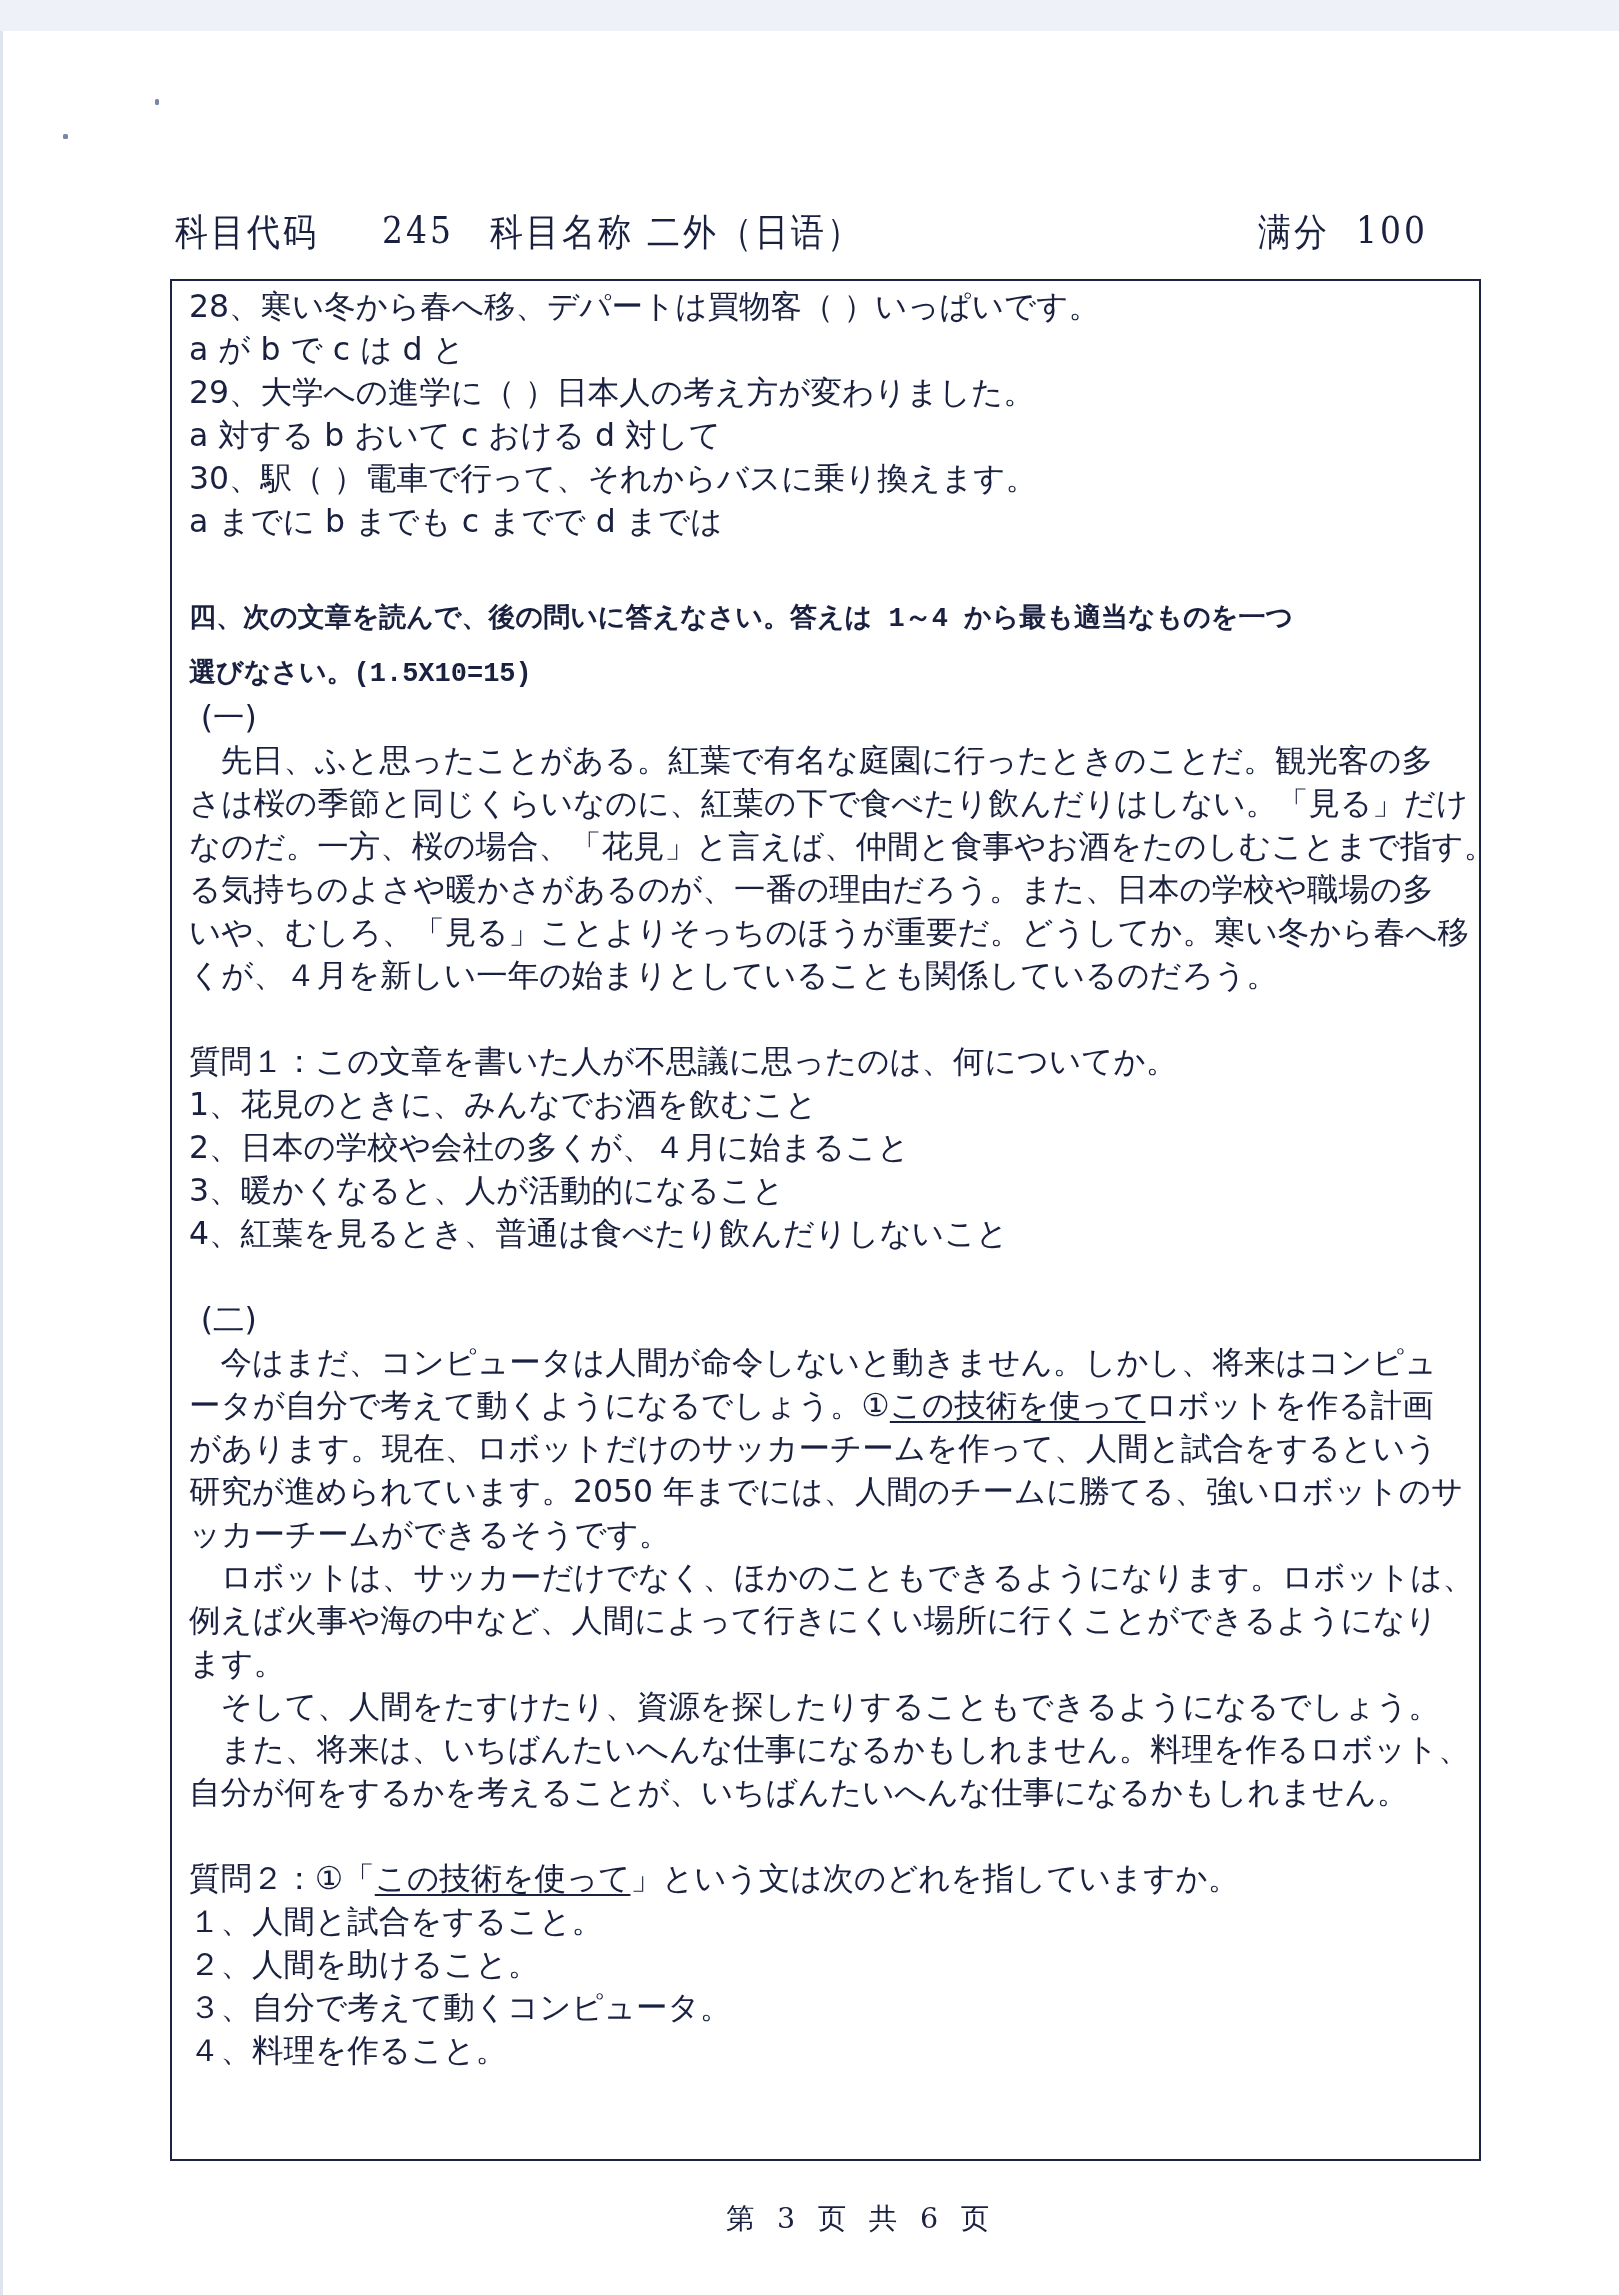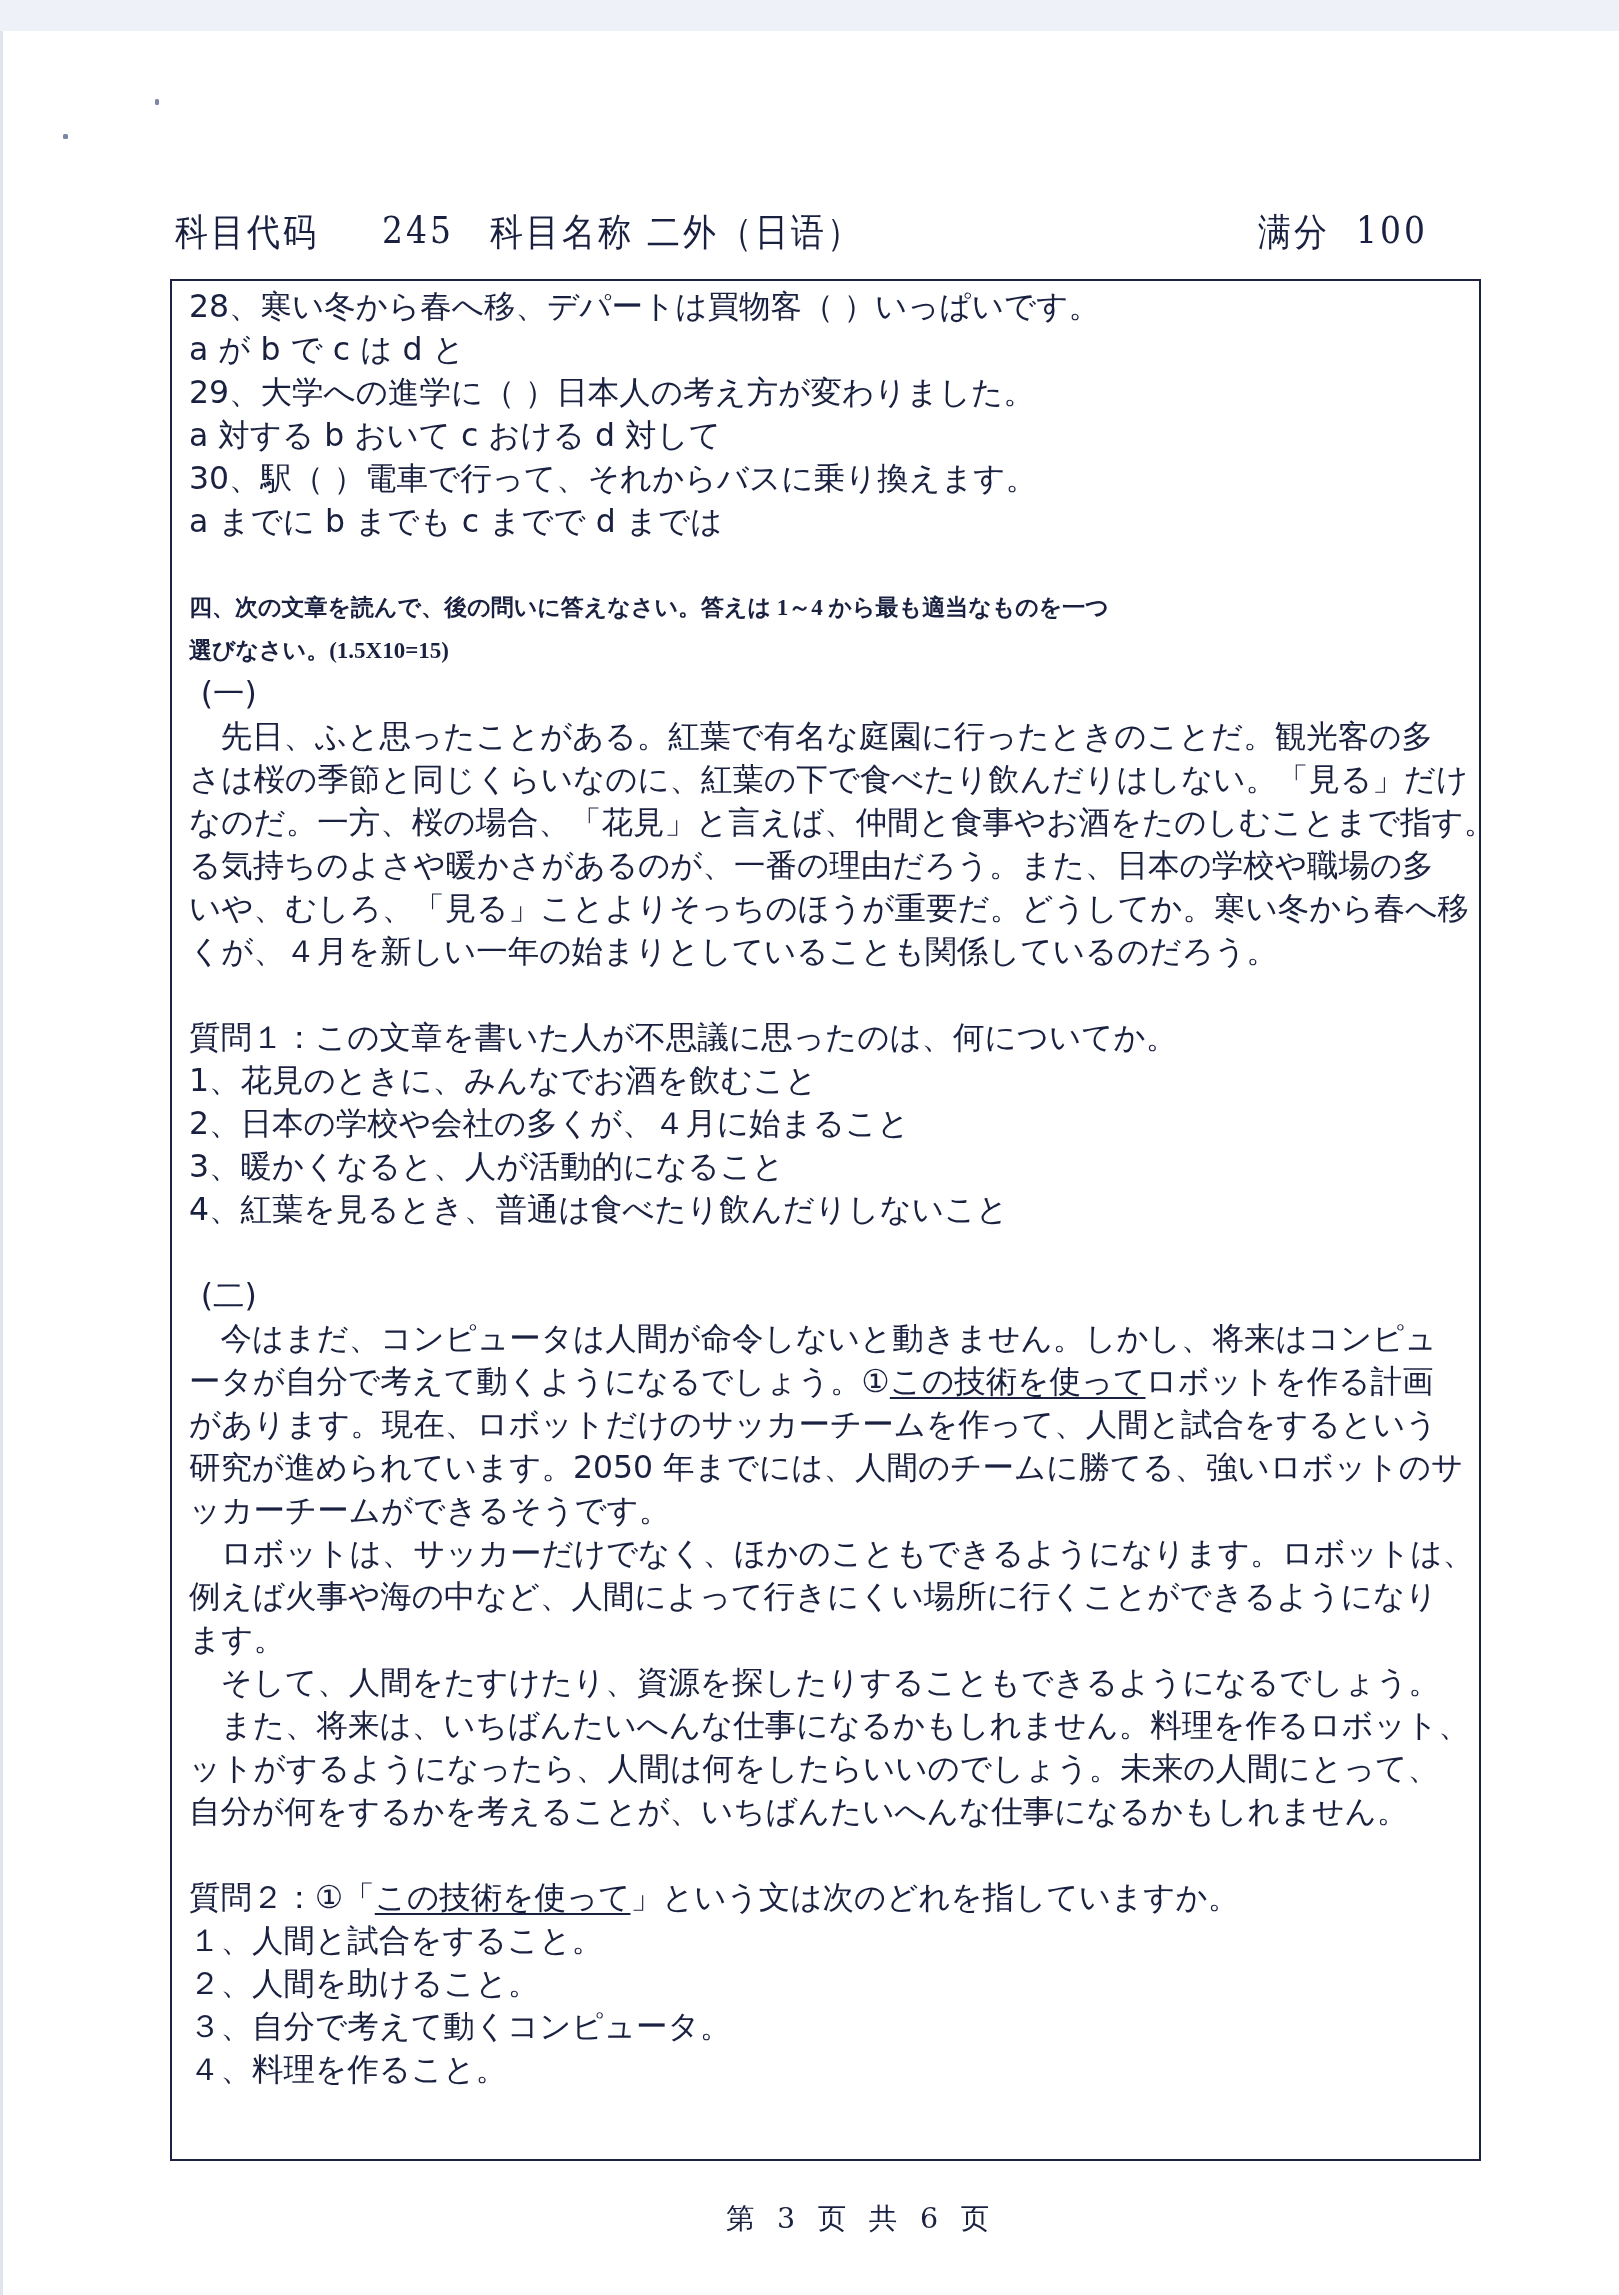--- a/index.html
+++ b/index.html
@@ -43,22 +43,22 @@
     .content {
       position: absolute; left: 189px; top: 285px; width: 1284px;
       font-family: "DejaVu Sans", "Liberation Sans", sans-serif;
       font-size: 31.5px; line-height: 43px;
       color: #1a2140;
     }
     .line { white-space: nowrap; height: 43px; }
     .indent { padding-left: 31.5px; }
     .gap { height: 43px; }
     .section-title {
-      font-family: Liberation Serif, serif;
-      font-weight: bold; font-size: 23px;
+      font-family: Liberation Mono, monospace;
+      font-weight: bold; font-size: 27px; margin-top: 12px;
     }
     .sub-label { padding-left: 11.8px; }
     .ul { text-decoration: underline; text-decoration-thickness: 2px; text-underline-offset: 4.9px; text-align: center; }
 
     .footer {
       position: absolute; top: 2200px; left: 0; width: 1620px; text-align: center;
       font-family: "DejaVu Serif", "Liberation Serif", serif;
       font-size: 28.5px; letter-spacing: 1px; margin-left: 48px;
     }
     .footer span { margin: 0 10.8px; }
@@ -133,21 +133,20 @@
       <span>ータが自分で考えて動くようになるでしょう。①</span><span class="ul">この技術を使って</span><span>ロボットを作る計画</span>
     </div>
     <div class="line">があります。現在、ロボットだけのサッカーチームを作って、人間と試合をするという</div>
     <div class="line">研究が進められています。2050 年までには、人間のチームに勝てる、強いロボットのサ</div>
     <div class="line">ッカーチームができるそうです。</div>
     <div class="line indent">ロボットは、サッカーだけでなく、ほかのこともできるようになります。ロボットは、</div>
     <div class="line">例えば火事や海の中など、人間によって行きにくい場所に行くことができるようになり</div>
     <div class="line">ます。</div>
     <div class="line indent">そして、人間をたすけたり、資源を探したりすることもできるようになるでしょう。</div>
     <div class="line indent">また、将来は、いちばんたいへんな仕事になるかもしれません。料理を作るロボット、</div>
-    <div class="line">ットがするようになったら、人間は何をしたらいいのでしょう。未来の人間にとって、</div>
     <div class="line">自分が何をするかを考えることが、いちばんたいへんな仕事になるかもしれません。</div>
   </div>
 
   <div class="gap"></div>
 
   <div>
     <div class="line">
       <span>質問２：①「</span><span class="ul">この技術を使って</span><span>」という文は次のどれを指していますか。</span>
     </div>
     <div class="line">１、人間と試合をすること。</div>

